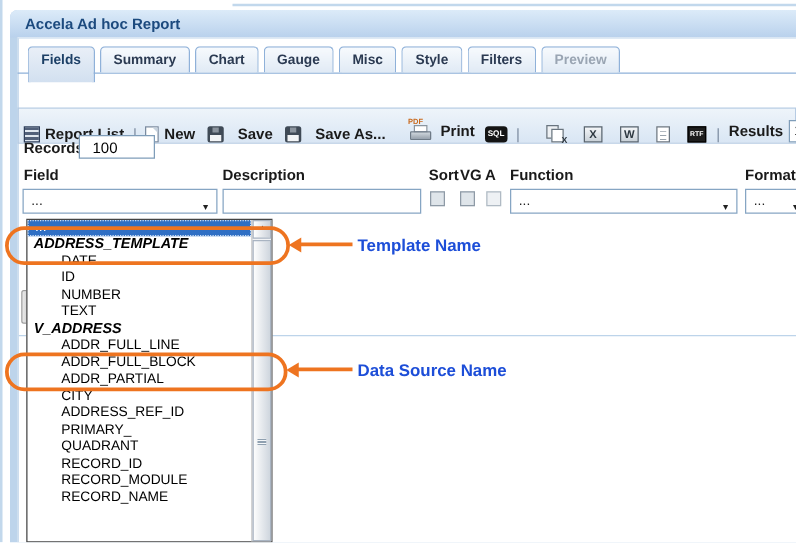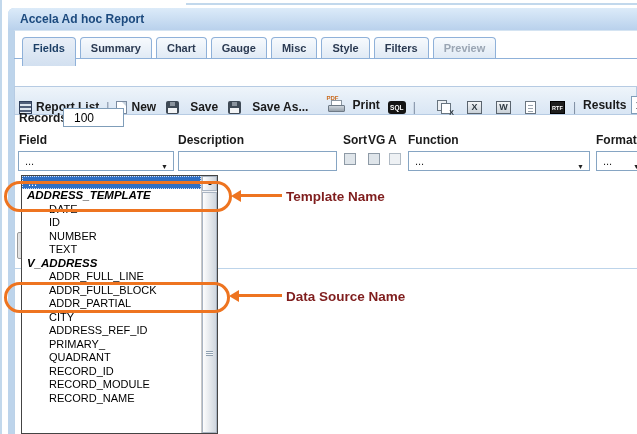--- a/index.html
+++ b/index.html
@@ -117,21 +117,21 @@
   .oval { border:3px solid #ee7420; border-radius:16px; background:transparent; z-index:10; }
   .oval-1 { left:4px; top:181px; width:228px; height:31px; }
   .oval-2 { left:4px; top:282px; width:226px; height:31px; }
   .a-line { height:3px; background:#ee7420; z-index:10; }
   .a-line-1 { left:240px; top:194px; width:42px; }
   .a-line-2 { left:238px; top:294px; width:44px; }
   .a-head { width:0; height:0; border-top:6px solid transparent; border-bottom:6px solid transparent;
     border-right:10px solid #ee7420; z-index:10; }
   .a-head-1 { left:231px; top:190px; }
   .a-head-2 { left:229px; top:290px; }
-  .a-label { font-size:13.5px; font-weight:bold; color:#7f1d1d; z-index:10; white-space:nowrap; }
+  .a-label { font-size:13.5px; font-weight:bold; color:#1d4ed8; z-index:10; white-space:nowrap; }
   .a-label-1 { left:286px; top:189px; }
   .a-label-2 { left:286px; top:289px; }
 </style>
 </head>
 <body>
 
 <div class="screen">
 
   <div class="abs page-left-strip"></div>
   <div class="abs page-top-line"></div>

